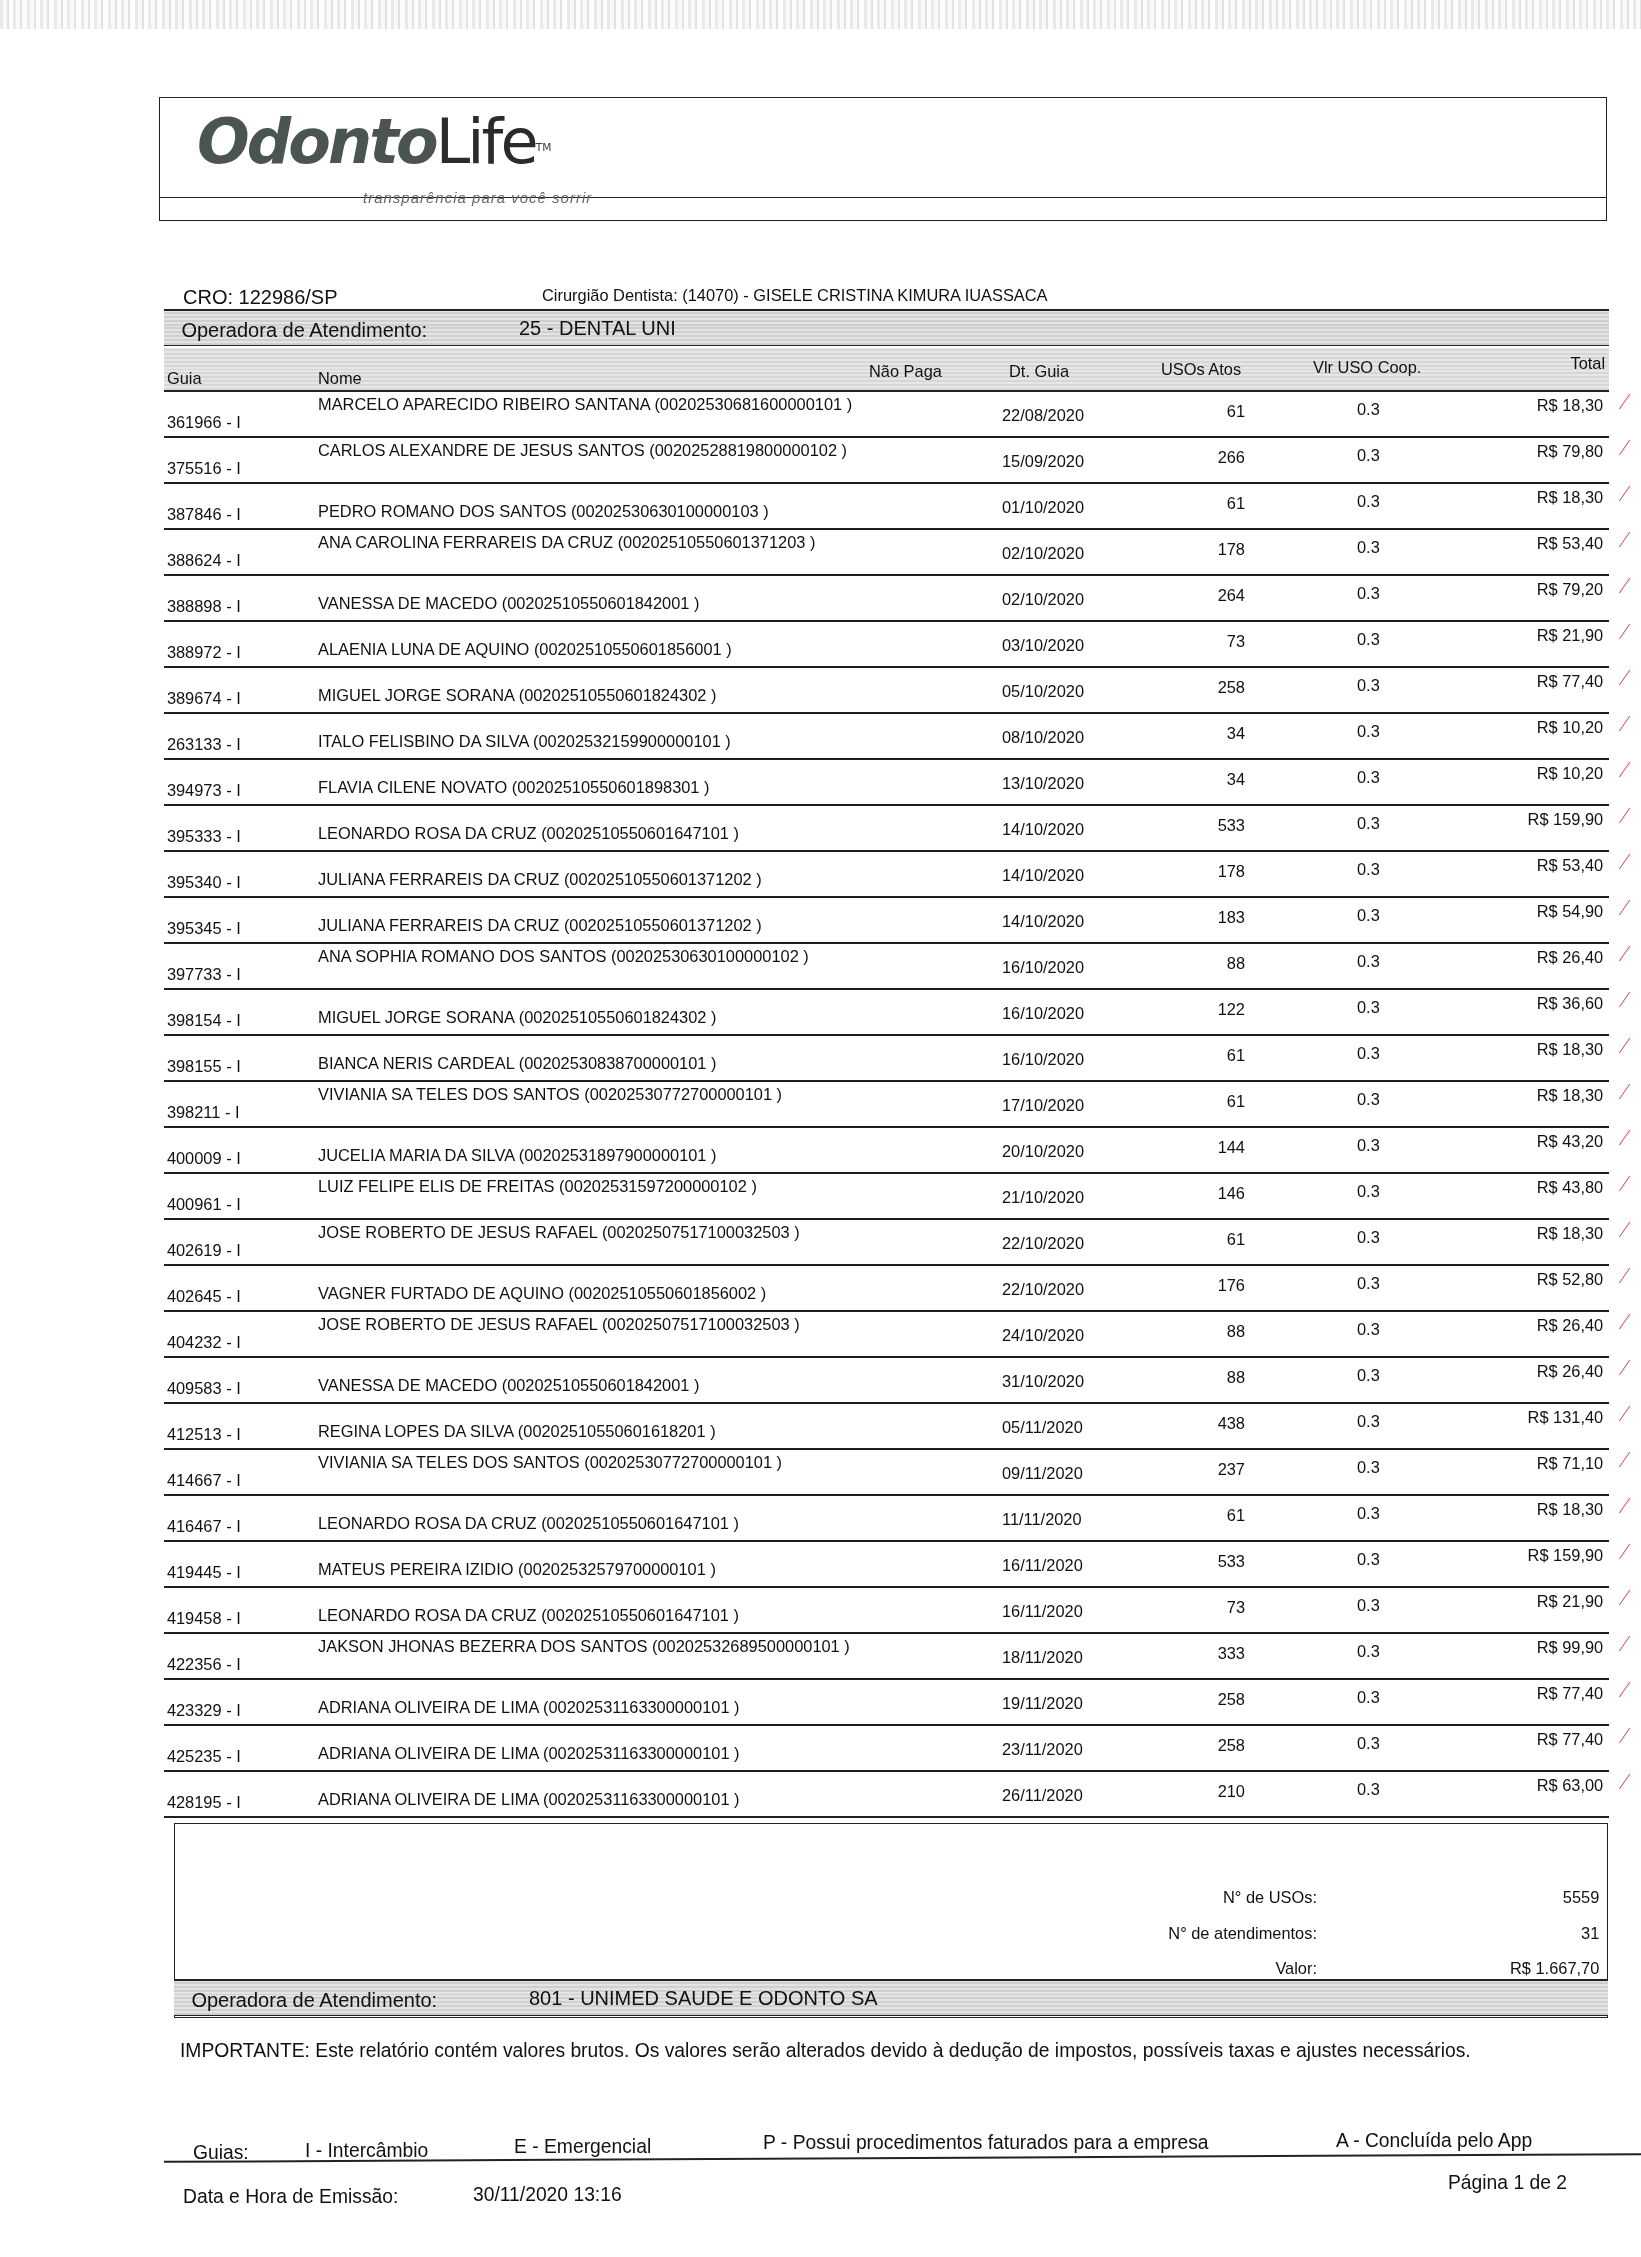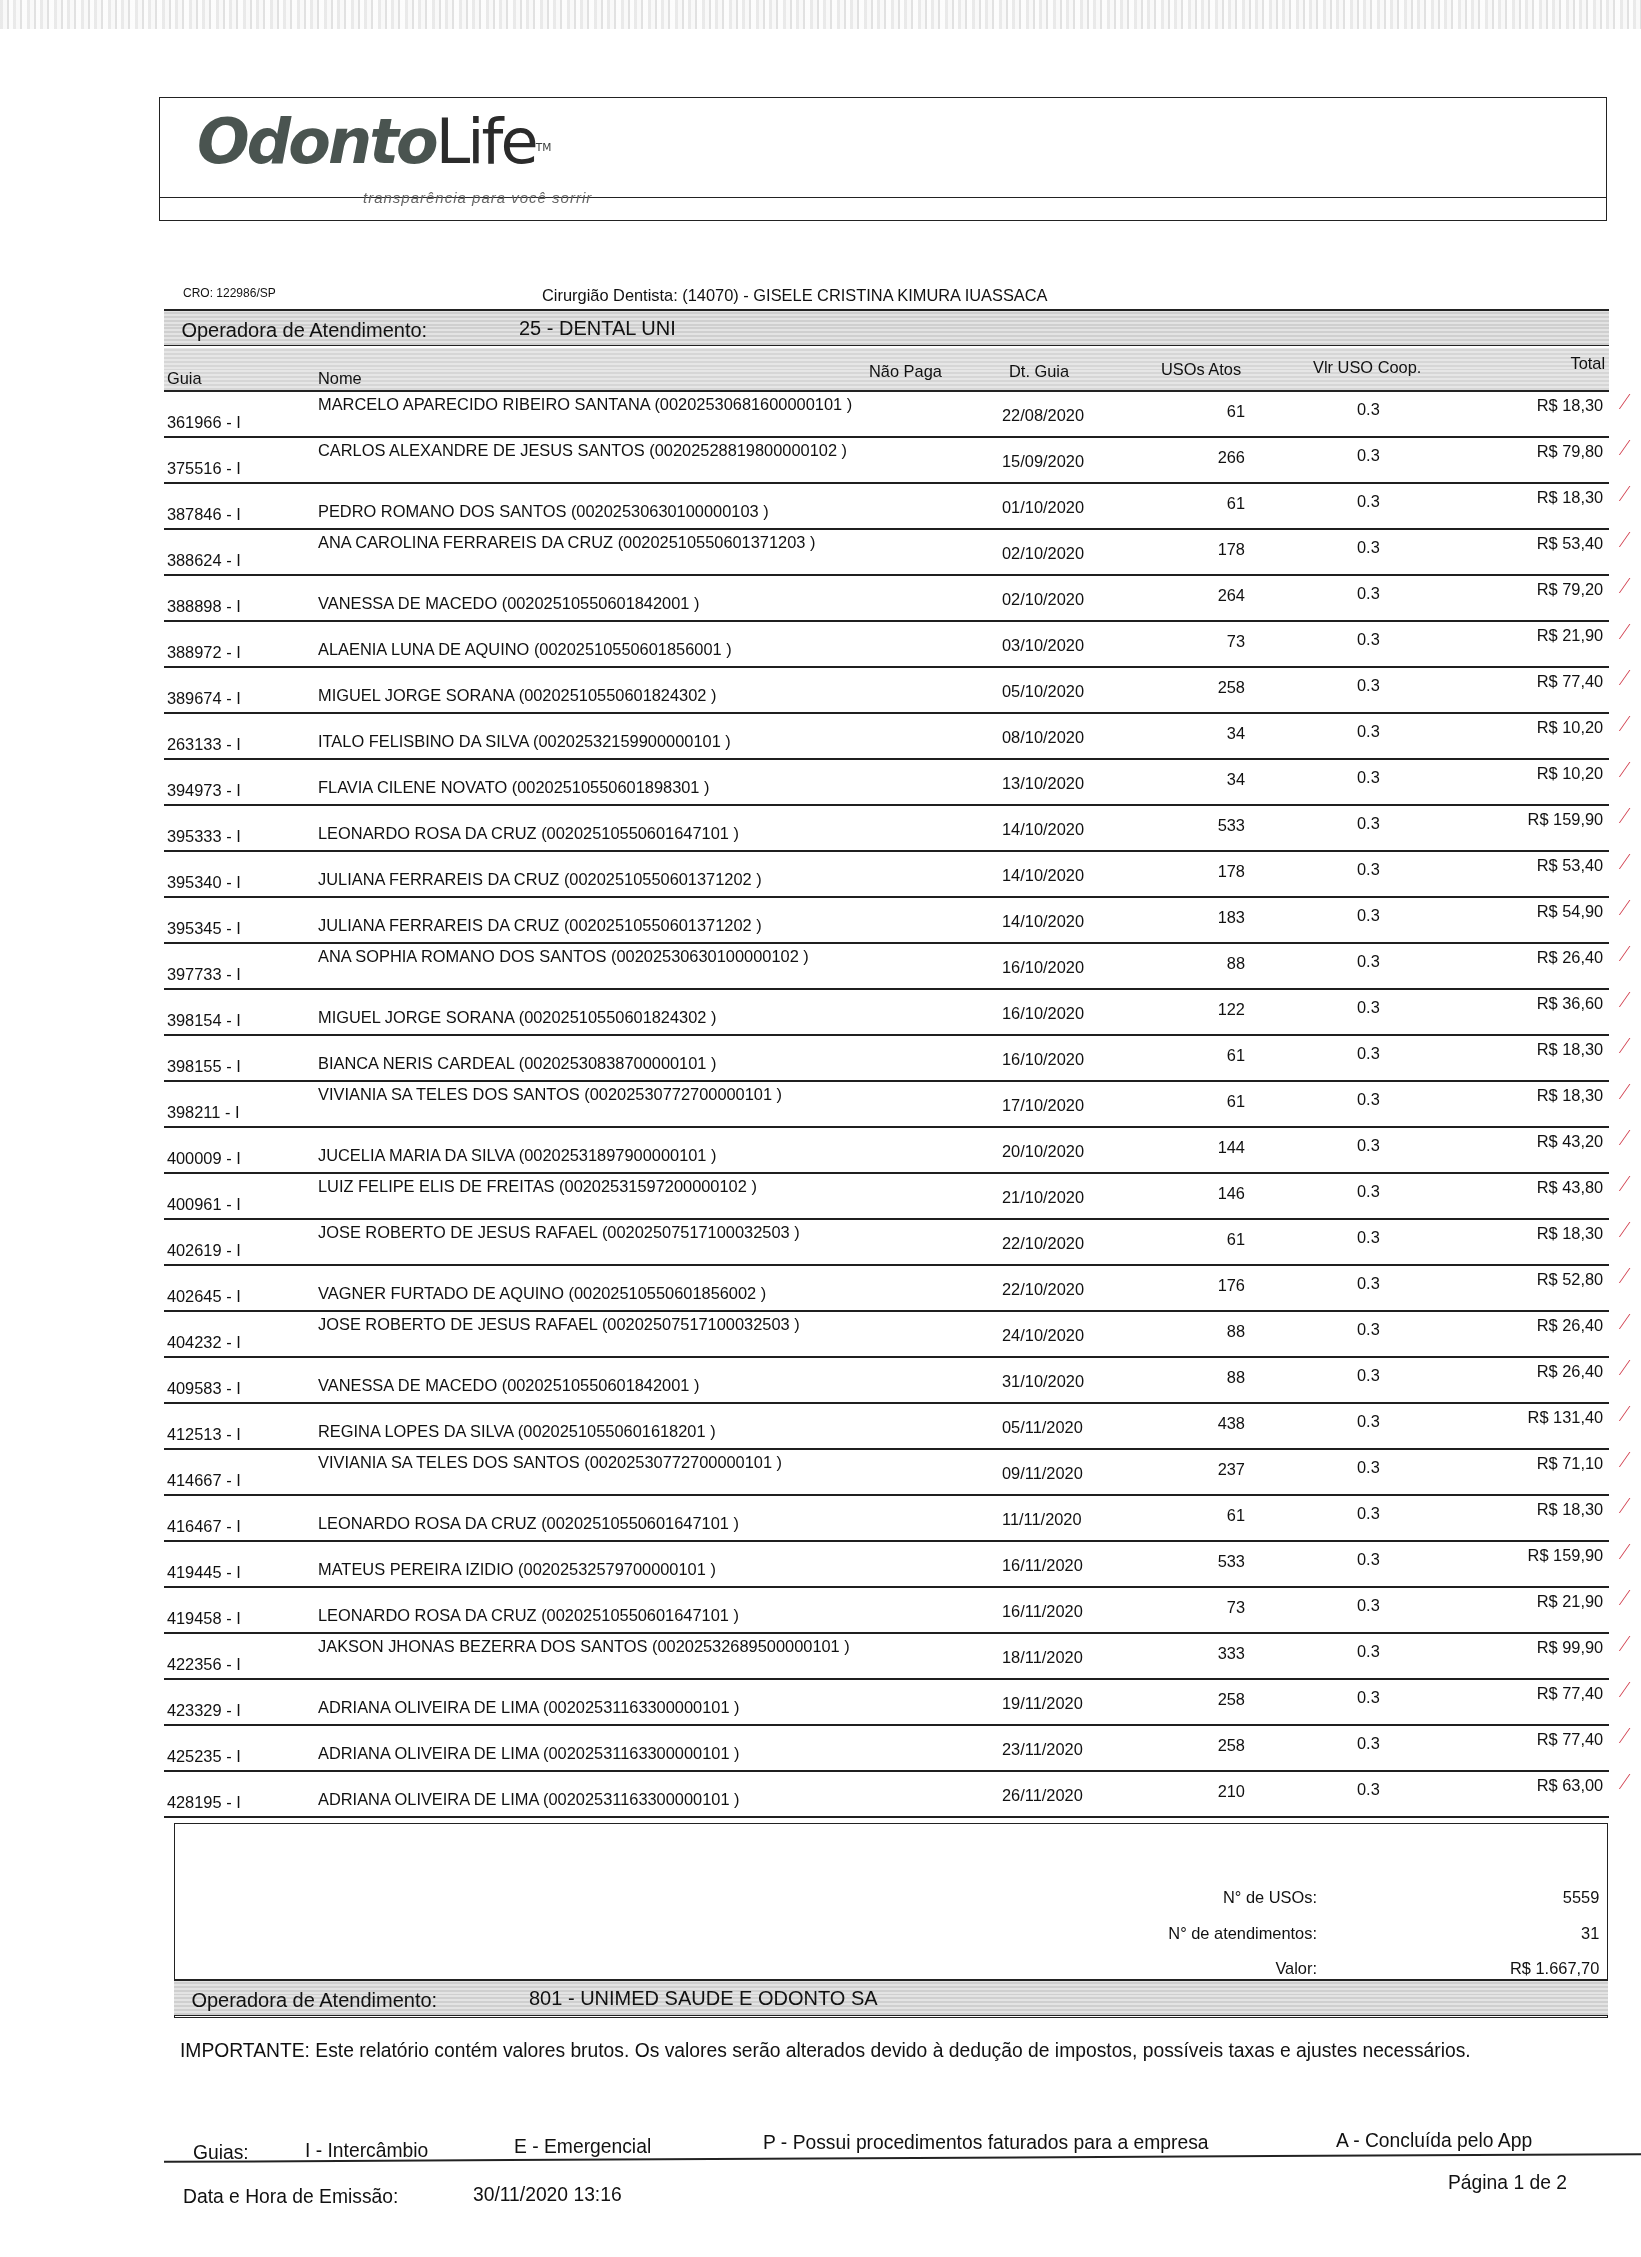--- a/index.html
+++ b/index.html
@@ -35,21 +35,21 @@
       font-size: 15px; color: #666; letter-spacing: 1px; font-style: italic;
     }
     .header-info {
       position: absolute; left: 0; top: 100px; width: 100%; height: 70px;
       background: repeating-linear-gradient(0deg, #d3d3d3 0 1.9px, #e4e4e4 1.9px 3.9px);
     }
     .header-line { position: absolute; left: 15.4px; font-size: 20px; color: #111; }
     .header-line.l1 { top: 9.7px; }
     .header-line.l2 { top: 41px; }
 
-    .cro-line { position: absolute; top: 286px; font-size: 12px; }
+    .cro-line { position: absolute; top: 286px; font-size: 20px; }
     .cro { left: 183px; }
     .dentist { left: 542px; font-size: 16.4px; }
 
     .operator-bar {
       position: absolute; left: 164px; width: 1445px; height: 37px;
       border-top: 2.9px solid #222; border-bottom: 1.9px solid #222;
       background: repeating-linear-gradient(0deg, #cfcfcf 0 1.9px, #e3e3e3 1.9px 3.9px);
     }
     .operator-bar .label { position: absolute; left: 17.4px; top: 7.7px; font-size: 20px; }
     .operator-bar .value { position: absolute; left: 355px; top: 5.8px; font-size: 20px; }

